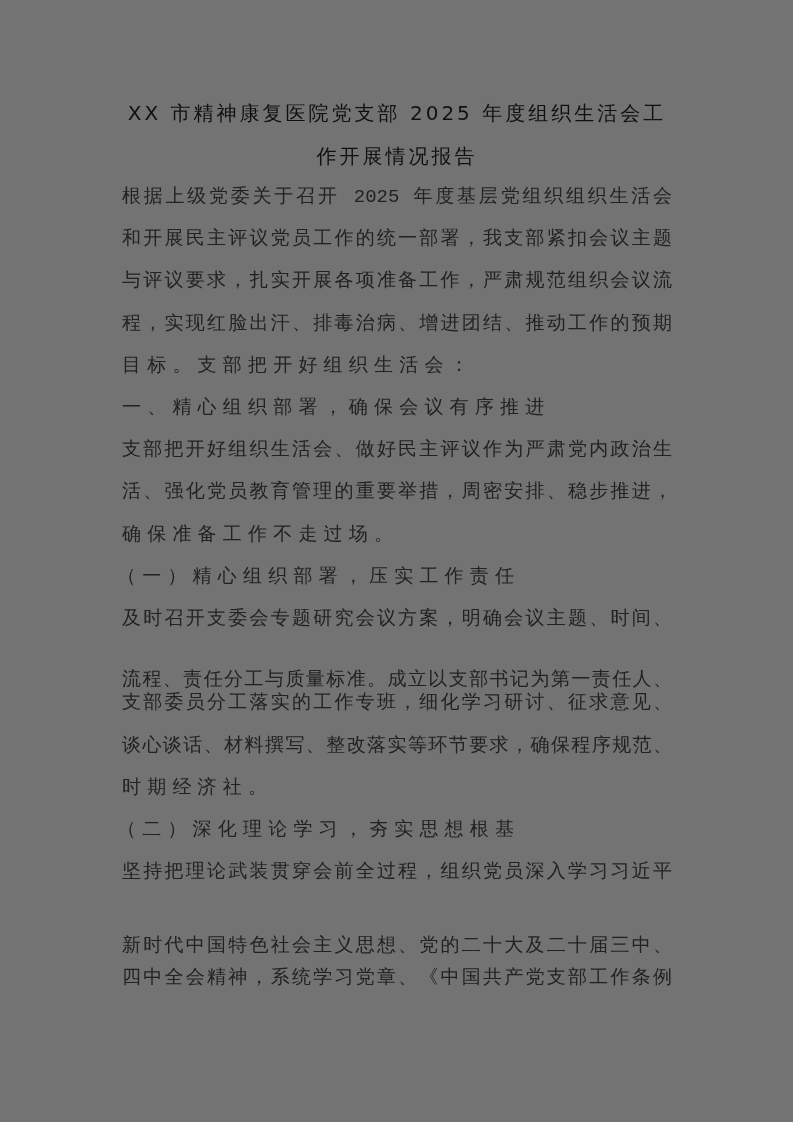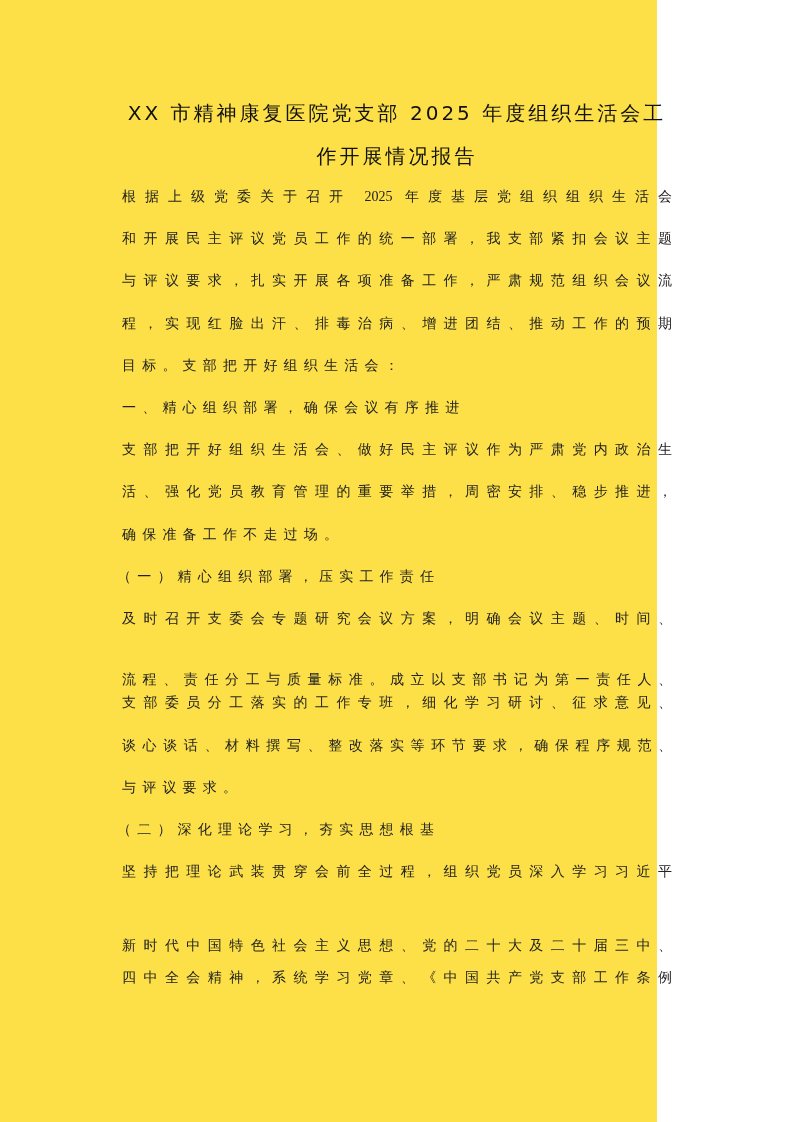--- a/index.html
+++ b/index.html
@@ -1,27 +1,27 @@
 <!DOCTYPE html>
 <html><head>
 <meta charset="utf-8">
 <style>
   html, body { margin: 0; padding: 0; background: #ffffff; }
   body { width: 793px; height: 1122px; position: relative; overflow: hidden; }
-  .page { position: absolute; left: 0; top: 0; width: 657px; height: 1122px; background: #fde047; }
+  .page { position: absolute; left: 0; top: 0; width: 793px; height: 1122px; background: #737373; }
   .title-line {
     position: absolute; left: 122px; width: 550px; height: 30px; line-height: 30px;
     font-family: "DejaVu Sans", "Liberation Sans", sans-serif;
     font-size: 20px; color: #111111; text-align: center; letter-spacing: 3px;
     white-space: nowrap;
   }
   .line {
     position: absolute; left: 122px; width: 550px; height: 28px; line-height: 28px;
-    font-family: Liberation Serif, serif;
-    font-size: 14px; color: #222222; white-space: nowrap;
+    font-family: Liberation Mono, monospace;
+    font-size: 19px; color: #222222; white-space: nowrap;
     text-align: justify; text-align-last: justify;
   }
   .line.last { text-align-last: left; letter-spacing: 6.2px; }
   .line.heading { text-align-last: left; letter-spacing: 6.2px; }
   .line.sub { left: 117px; }
 </style>
 </head>
 <body>
 
 <div class="page">
@@ -35,18 +35,18 @@
   <div class="line last" style="top:352px;">目标。支部把开好组织生活会：</div>
   <div class="line heading" style="top:394px;">一、精心组织部署，确保会议有序推进</div>
   <div class="line" style="top:436px;">支部把开好组织生活会、做好民主评议作为严肃党内政治生</div>
   <div class="line" style="top:478px;">活、强化党员教育管理的重要举措，周密安排、稳步推进，</div>
   <div class="line last" style="top:521px;">确保准备工作不走过场。</div>
   <div class="line heading sub" style="top:563px;">（一）精心组织部署，压实工作责任</div>
   <div class="line" style="top:605px;">及时召开支委会专题研究会议方案，明确会议主题、时间、</div>
   <div class="line" style="top:666px;">流程、责任分工与质量标准。成立以支部书记为第一责任人、</div>
   <div class="line" style="top:689px;">支部委员分工落实的工作专班，细化学习研讨、征求意见、</div>
   <div class="line" style="top:732px;">谈心谈话、材料撰写、整改落实等环节要求，确保程序规范、</div>
-  <div class="line last" style="top:774px;">与评议要求。</div>
+  <div class="line last" style="top:774px;">时期经济社。</div>
   <div class="line heading sub" style="top:816px;">（二）深化理论学习，夯实思想根基</div>
   <div class="line" style="top:858px;">坚持把理论武装贯穿会前全过程，组织党员深入学习习近平</div>
   <div class="line" style="top:900px;margin-top:32px;">新时代中国特色社会主义思想、党的二十大及二十届三中、</div>
   <div class="line" style="top:943px;margin-top:21px;">四中全会精神，系统学习党章、《中国共产党支部工作条例</div>
 </div>
 
 </body></html>

